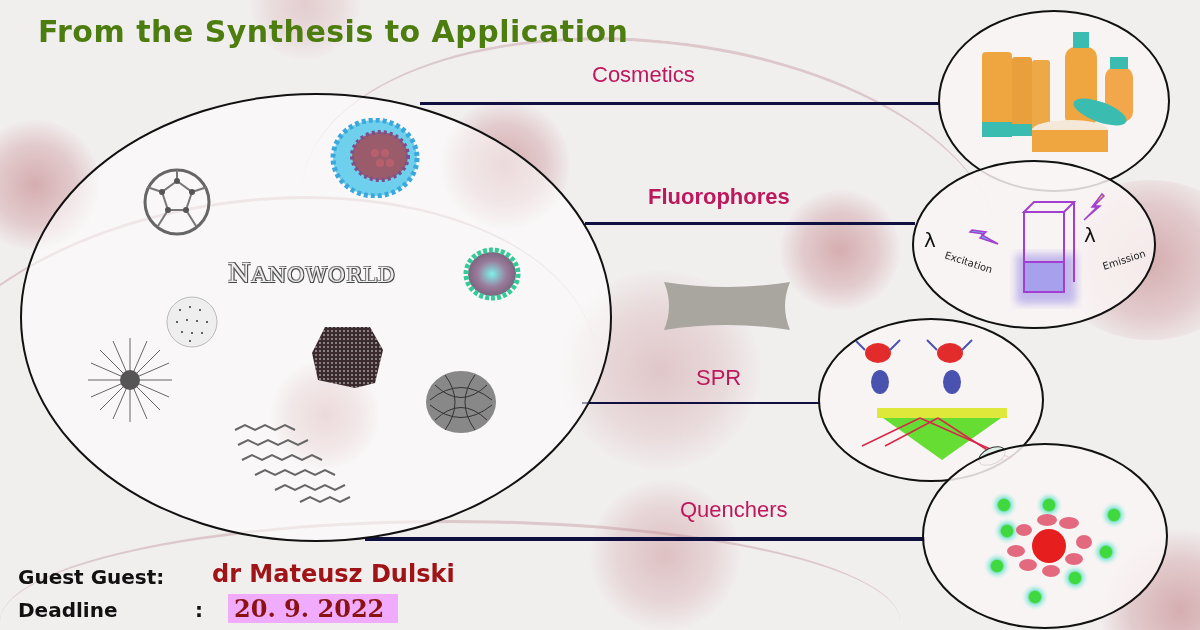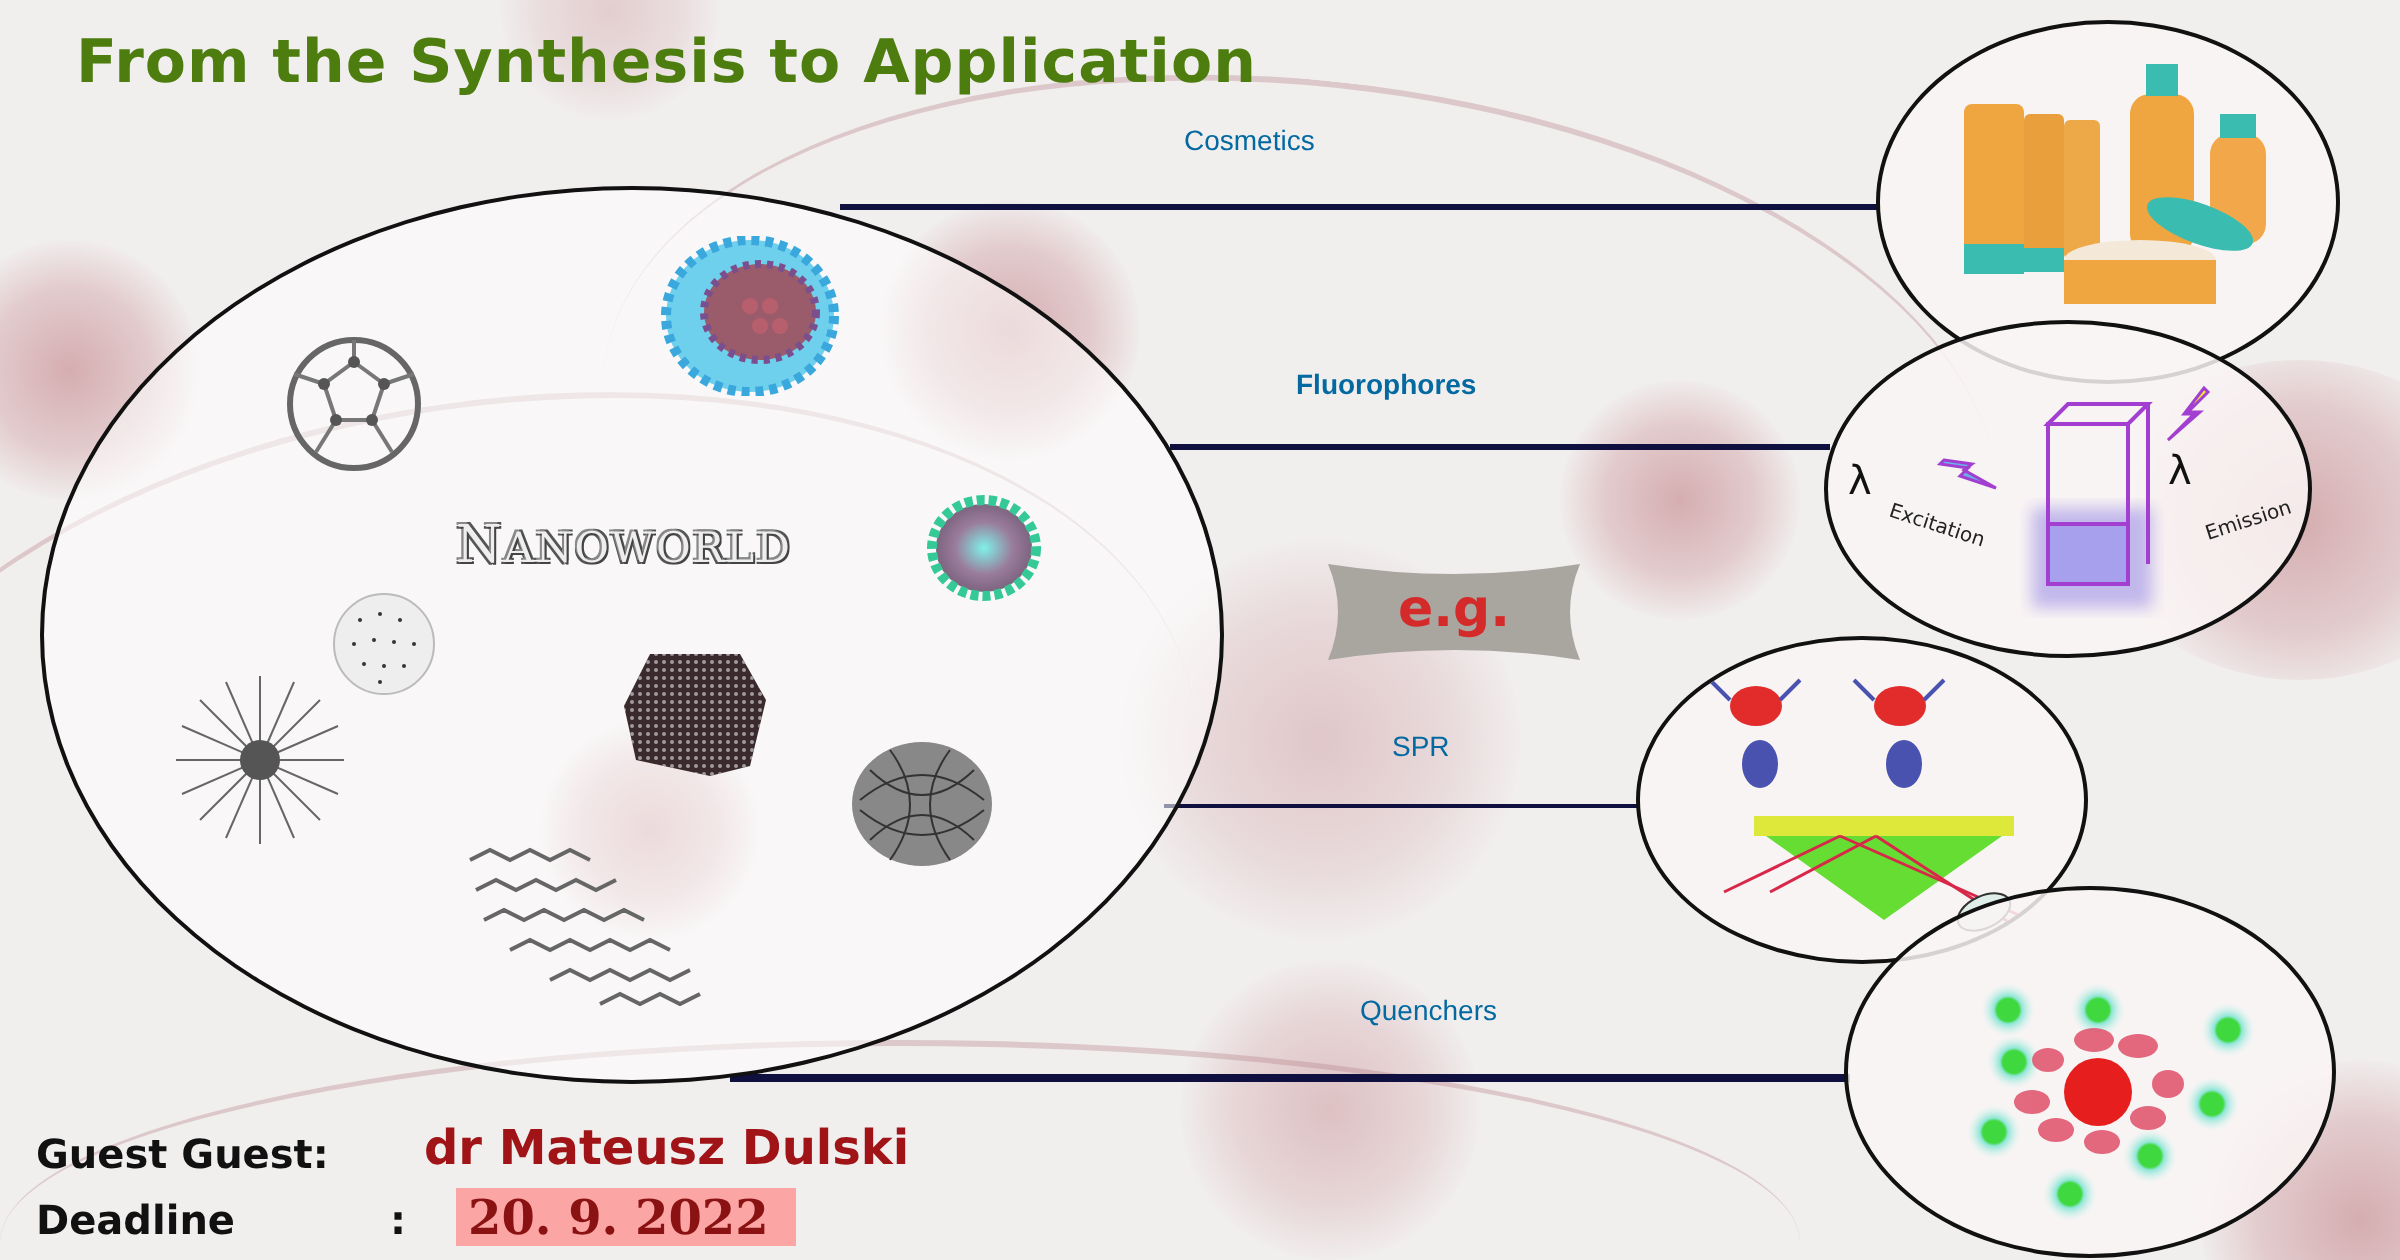--- a/index.html
+++ b/index.html
@@ -2,31 +2,31 @@
 <html><head>
 <meta charset="utf-8">
 <style>
   html, body { margin:0; padding:0; }
   body { width:1200px; height:630px; overflow:hidden; position:relative;
          background:#f1eeee; font-family:"DejaVu Sans", sans-serif; }
   .bg { position:absolute; inset:0; overflow:hidden; }
   .blob { position:absolute; border-radius:50%; background:radial-gradient(circle, rgba(190,120,125,0.55) 0%, rgba(200,140,145,0.35) 45%, rgba(230,200,200,0) 72%); }
   .nerve { position:absolute; border-top:3px solid rgba(180,130,135,0.35); border-radius:50%; }
   .title { position:absolute; left:38px; top:14px; font-size:30px; font-weight:bold; color:#4d7c0f; letter-spacing:0.5px; }
-  .app-label { position:absolute; font-family:"Liberation Sans", sans-serif; font-size:14px; color:#0369a1; }
+  .app-label { position:absolute; font-family:"Liberation Sans", sans-serif; font-size:22px; color:#be185d; }
   .hline { position:absolute; height:2px; background:#101040; }
   .big-circle { position:absolute; left:20px; top:93px; width:588px; height:445px; border:2px solid #111; border-radius:50%; background:rgba(255,255,255,0.55); }
   .small-circle { position:absolute; border:2px solid #111; border-radius:50%; background:rgba(250,245,245,0.85); overflow:hidden; }
   .nanoworld { position:absolute; left:228px; top:258px; font-family:"DejaVu Serif", serif; font-size:26px; color:#eee; letter-spacing:1px; text-shadow:1px 1px 0 #444, -1px -1px 0 #888, 1px -1px 0 #555, -1px 1px 0 #555; }
   .nanoworld .small { font-size:21px;margin-top:34px; }
   .eg { position:absolute; left:662px; top:280px; width:130px; height:52px; }
   .eg-text { position:absolute; left:0; top:10px; width:130px; text-align:center; font-size:26px; font-weight:bold; color:#d42a2a; }
   .footer-line { position:absolute; font-size:20px; font-weight:bold; color:#111; }
   .editor-name { position:absolute; left:212px; top:560px; font-size:24px; font-weight:bold; color:#a01418; }
-  .deadline-value { position:absolute; left:228px; top:594px; padding:0 14px 0 6px; background:#fca5a5; font-family:"DejaVu Serif", serif; font-size:24px; font-weight:bold; color:#8a1212; }
+  .deadline-value { position:absolute; left:228px; top:594px; padding:0 14px 0 6px; background:#f0abfc; font-family:"DejaVu Serif", serif; font-size:24px; font-weight:bold; color:#8a1212; }
 </style>
 </head>
 <body>
 
 <div class="bg">
   <div class="blob" style="left:-30px;top:120px;width:130px;height:130px;"></div>
   <div class="blob" style="left:440px;top:100px;width:130px;height:130px;"></div>
   <div class="blob" style="left:270px;top:360px;width:110px;height:110px;"></div>
   <div class="blob" style="left:560px;top:270px;width:200px;height:200px;opacity:0.6;"></div>
   <div class="blob" style="left:780px;top:190px;width:120px;height:120px;"></div>
@@ -168,21 +168,20 @@
     <path d="M70 82 l10 -5 l10 5 l10 -5 l10 5 l10 -5"></path>
   </g>
 </svg>
 
 <div class="nanoworld"><span>N</span><span class="small">ANOWORLD</span></div>
 
 <div class="eg">
   <svg width="130" height="52" viewBox="0 0 130 52" style="position:absolute;left:0;top:0;">
     <path d="M2 2 Q65 12 128 2 Q118 26 128 50 Q65 40 2 50 Q12 26 2 2 Z" fill="#a9a59f"></path>
   </svg>
-  <div class="eg-text">e.g.</div>
 </div>
 
 <div class="small-circle" style="left:938px;top:10px;width:228px;height:178px;">
   <svg width="228" height="178" viewBox="0 0 228 178">
     <g>
       <rect x="42" y="40" width="30" height="80" rx="4" fill="#f0a640"></rect>
         <rect x="42" y="110" width="30" height="15" fill="#3bbcb0"></rect>
       <rect x="72" y="45" width="20" height="75" rx="3" fill="#e9a03c"></rect>
         <rect x="72" y="112" width="20" height="12" fill="#3bbcb0"></rect>
       <rect x="92" y="48" width="18" height="70" rx="3" fill="#eda848"></rect>

